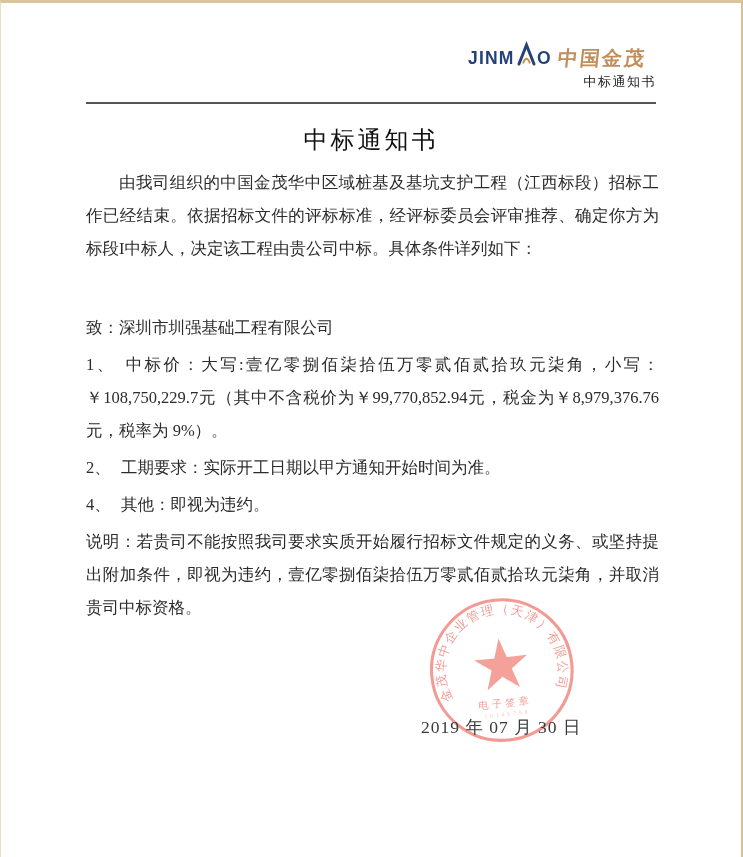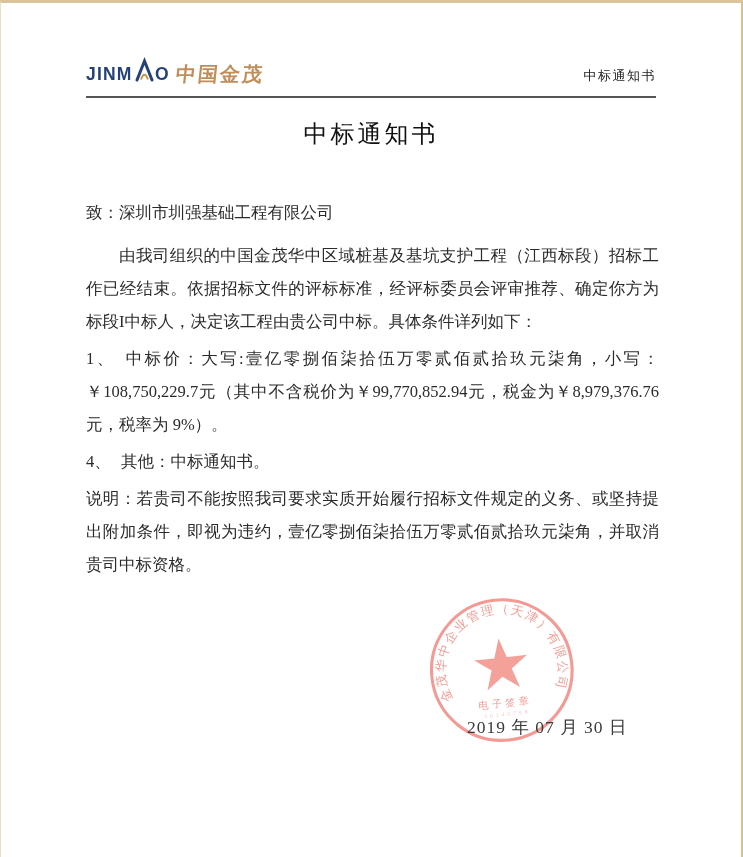--- a/index.html
+++ b/index.html
@@ -11,23 +11,24 @@
     border-top:3px solid #d9c49c;
     border-right:2px solid #d6c094;
     border-left:1px solid #e9ddc2;
     overflow:hidden;
     font-family:"Liberation Serif","DejaVu Serif",serif;
     color:#2b2b2b;
   }
   
   .header {
     display:flex; justify-content:space-between; align-items:flex-end;
-    margin:52px 85px 0 85px;
+    margin:36px 85px 0 85px;
     border-bottom:2px solid #555;
     padding-bottom:7px;
+    flex-direction:column;
   }
   .logo { line-height:0; }
   .doc-label {
     font-size:13px; letter-spacing:1.5px; color:#222;
     padding-bottom:4px;
   }
   
   .title {
     margin:20px 0 0 0;
     text-align:center;
@@ -43,21 +44,21 @@
   .note { }
   
   .stamp {
     position:absolute; left:424px; top:592px;
     width:154px; height:154px;
     transform:rotate(-6deg);
     opacity:0.92;
     z-index:2;
   }
   .date-line {
-    position:absolute; left:466px; top:712px;
+    position:absolute; left:420px; top:712px;
     font-size:17.5px; letter-spacing:1px; color:#3a3a3a;
     z-index:3;
   }
 </style>
 </head>
 <body>
 
 <div class="page">
 
   <div class="header">
@@ -69,25 +70,26 @@
         <text x="69" y="25" font-family="Liberation Sans, sans-serif" font-weight="bold" font-size="17.5" fill="#24417a">O</text>
         <text x="92" y="26" font-size="20" letter-spacing="2" fill="#bf8e5a" transform="skewX(-6)" font-weight="600">中国金茂</text>
       </svg>
     </div>
     <div class="doc-label">中标通知书</div>
   </div>
 
   <h1 class="title">中标通知书</h1>
 
   <div class="content">
+    <p class="para intro">由我司组织的中国金茂华中区域桩基及基坑支护工程（江西标段）招标工作已经结束。依据招标文件的评标标准，经评标委员会评审推荐、确定你方为标段I中标人，决定该工程由贵公司中标。具体条件详列如下：</p>
     <p class="para salutation">致：深圳市圳强基础工程有限公司</p>
-    <p class="para intro">由我司组织的中国金茂华中区域桩基及基坑支护工程（江西标段）招标工作已经结束。依据招标文件的评标标准，经评标委员会评审推荐、确定你方为标段I中标人，决定该工程由贵公司中标。具体条件详列如下：</p>
 
     <p class="para item"><span class="no">1、</span><span>中标价：大写:壹亿零捌佰柒拾伍万零贰佰贰拾玖元柒角，小写：￥108,750,229.7元（其中不含税价为￥99,770,852.94元，税金为￥8,979,376.76元，税率为 9%）。</span></p>
-    <p class="para item"><span class="no">4、</span><span>其他：中标通知书。</span></p>
+    <p class="para item"><span class="no">2、</span><span>工期要求：实际开工日期以甲方通知开始时间为准。</span></p>
+    <p class="para item"><span class="no">4、</span><span>其他：即视为违约。</span></p>
 
     <p class="para note">说明：若贵司不能按照我司要求实质开始履行招标文件规定的义务、或坚持提出附加条件，即视为违约，壹亿零捌佰柒拾伍万零贰佰贰拾玖元柒角，并取消贵司中标资格。</p>
   </div>
 
   <svg class="stamp" viewBox="0 0 160 160">
     <defs>
       <path id="arc" d="M 26.5 102.9 A 59 59 0 1 1 133.5 102.9" fill="none"></path>
     </defs>
     <circle cx="80" cy="78" r="73" fill="none" stroke="#f2928c" stroke-width="3.2"></circle>
     <text font-size="13" fill="#f2928c">

